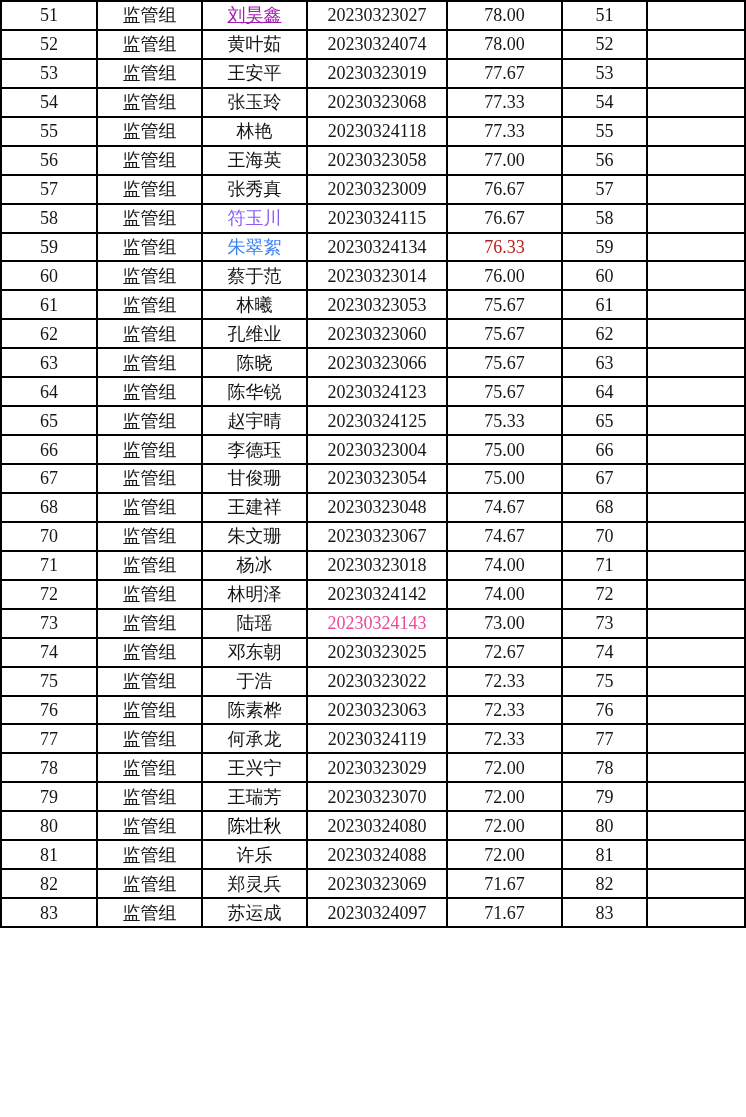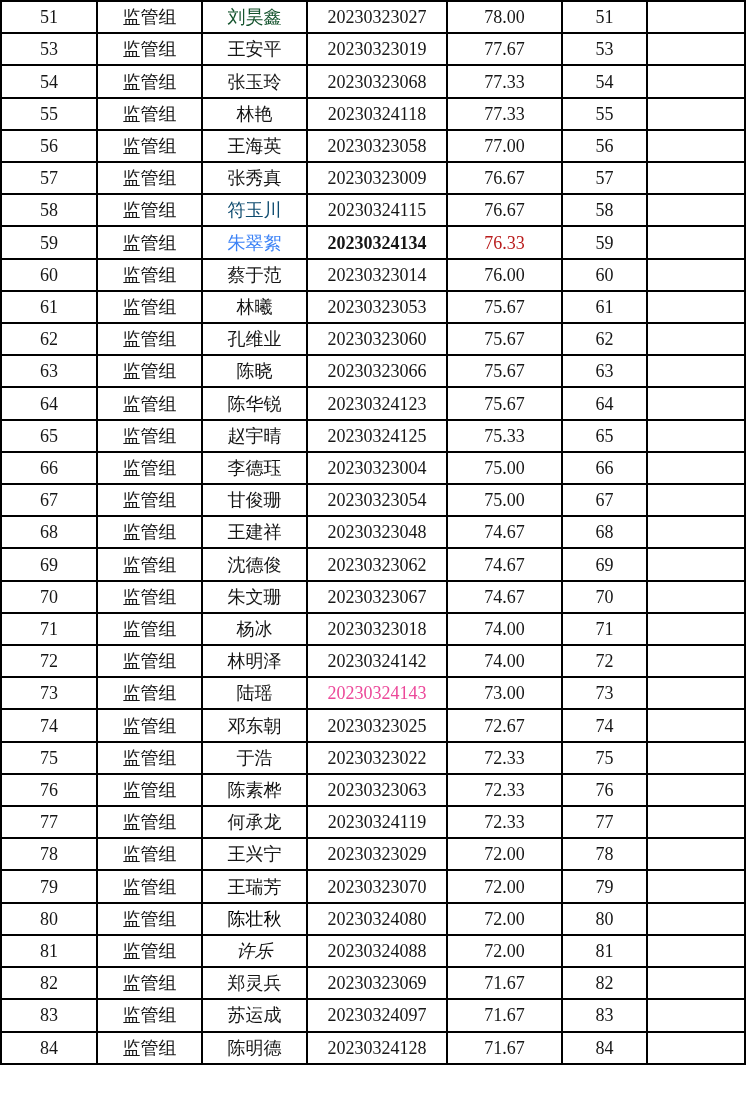--- a/index.html
+++ b/index.html
@@ -15,21 +15,21 @@
   }
   .page {
     width: 746px;
     height: 1117px;
     background: #ffffff;
   }
   table.score-table {
     border-collapse: collapse;
     table-layout: fixed;
     width: 744px;
-    height: 1065px;
+    height: 928px;
     margin: 0 auto;
     padding-left: 44px;
   }
   table.score-table td {
     border: 2px solid #000000;
     text-align: center;
     vertical-align: middle;
     padding: 0;
     font-size: 18px;
     color: #161616;
@@ -53,24 +53,33 @@
       <col style="width:105px">
       <col style="width:140px">
       <col style="width:115px">
       <col style="width:85px">
       <col style="width:98px">
     </colgroup>
     <tbody id="score-table-body">
         <tr>
           <td class="cell-row-number" style="border-color: rgb(0, 0, 0); color: rgb(22, 22, 22);">51</td>
           <td class="cell-group" style="border-color: rgb(0, 0, 0); color: rgb(22, 22, 22);">监管组</td>
-          <td class="cell-candidate-name" style="border-color: rgb(0, 0, 0); color: #14532d;">刘昊鑫</td>
+          <td class="cell-candidate-name" style="border-color: rgb(0, 0, 0); color: #a21caf; text-decoration: underline;">刘昊鑫</td>
           <td class="cell-exam-number" style="border-color: rgb(0, 0, 0); color: rgb(22, 22, 22);">20230323027</td>
           <td class="cell-score" style="border-color: rgb(0, 0, 0); color: rgb(22, 22, 22);">78.00</td>
           <td class="cell-rank" style="border-color: rgb(0, 0, 0); color: rgb(22, 22, 22);">51</td>
+          <td class="cell-remark" style="border-color: rgb(0, 0, 0); color: rgb(22, 22, 22);"></td>
+        </tr>
+        <tr>
+          <td class="cell-row-number" style="border-color: rgb(0, 0, 0); color: rgb(22, 22, 22);">52</td>
+          <td class="cell-group" style="border-color: rgb(0, 0, 0); color: rgb(22, 22, 22);">监管组</td>
+          <td class="cell-candidate-name" style="border-color: rgb(0, 0, 0); color: rgb(22, 22, 22);">黄叶茹</td>
+          <td class="cell-exam-number" style="border-color: rgb(0, 0, 0); color: rgb(22, 22, 22);">20230324074</td>
+          <td class="cell-score" style="border-color: rgb(0, 0, 0); color: rgb(22, 22, 22);">78.00</td>
+          <td class="cell-rank" style="border-color: rgb(0, 0, 0); color: rgb(22, 22, 22);">52</td>
           <td class="cell-remark" style="border-color: rgb(0, 0, 0); color: rgb(22, 22, 22);"></td>
         </tr>
         <tr>
           <td class="cell-row-number" style="border-color: rgb(0, 0, 0); color: rgb(22, 22, 22);">53</td>
           <td class="cell-group" style="border-color: rgb(0, 0, 0); color: rgb(22, 22, 22);">监管组</td>
           <td class="cell-candidate-name" style="border-color: rgb(0, 0, 0); color: rgb(22, 22, 22);">王安平</td>
           <td class="cell-exam-number" style="border-color: rgb(0, 0, 0); color: rgb(22, 22, 22);">20230323019</td>
           <td class="cell-score" style="border-color: rgb(0, 0, 0); color: rgb(22, 22, 22);">77.67</td>
           <td class="cell-rank" style="border-color: rgb(0, 0, 0); color: rgb(22, 22, 22);">53</td>
           <td class="cell-remark" style="border-color: rgb(0, 0, 0); color: rgb(22, 22, 22);"></td>
@@ -107,31 +116,31 @@
           <td class="cell-group" style="border-color: rgb(0, 0, 0); color: rgb(22, 22, 22);">监管组</td>
           <td class="cell-candidate-name" style="border-color: rgb(0, 0, 0); color: rgb(22, 22, 22);">张秀真</td>
           <td class="cell-exam-number" style="border-color: rgb(0, 0, 0); color: rgb(22, 22, 22);">20230323009</td>
           <td class="cell-score" style="border-color: rgb(0, 0, 0); color: rgb(22, 22, 22);">76.67</td>
           <td class="cell-rank" style="border-color: rgb(0, 0, 0); color: rgb(22, 22, 22);">57</td>
           <td class="cell-remark" style="border-color: rgb(0, 0, 0); color: rgb(22, 22, 22);"></td>
         </tr>
         <tr>
           <td class="cell-row-number" style="border-color: rgb(0, 0, 0); color: rgb(22, 22, 22);">58</td>
           <td class="cell-group" style="border-color: rgb(0, 0, 0); color: rgb(22, 22, 22);">监管组</td>
-          <td class="cell-candidate-name" style="border-color: rgb(0, 0, 0); color: #0c4a6e; margin-left: 44px;">符玉川</td>
+          <td class="cell-candidate-name" style="border-color: rgb(0, 0, 0); color: #8b5cf6; margin-left: 44px;">符玉川</td>
           <td class="cell-exam-number" style="border-color: rgb(0, 0, 0); color: rgb(22, 22, 22);">20230324115</td>
           <td class="cell-score" style="border-color: rgb(0, 0, 0); color: rgb(22, 22, 22);">76.67</td>
           <td class="cell-rank" style="border-color: rgb(0, 0, 0); color: rgb(22, 22, 22);">58</td>
           <td class="cell-remark" style="border-color: rgb(0, 0, 0); color: rgb(22, 22, 22);"></td>
         </tr>
         <tr>
           <td class="cell-row-number" style="border-color: rgb(0, 0, 0); color: rgb(22, 22, 22);">59</td>
           <td class="cell-group" style="border-color: rgb(0, 0, 0); color: rgb(22, 22, 22);">监管组</td>
           <td class="cell-candidate-name" style="border-color: rgb(0, 0, 0); color: #3b82f6;">朱翠絮</td>
-          <td class="cell-exam-number" style="border-color: rgb(0, 0, 0); color: rgb(22, 22, 22); font-weight: bold;">20230324134</td>
+          <td class="cell-exam-number" style="border-color: rgb(0, 0, 0); color: rgb(22, 22, 22);">20230324134</td>
           <td class="cell-score" style="border-color: rgb(0, 0, 0); color: #b91c1c;">76.33</td>
           <td class="cell-rank" style="border-color: rgb(0, 0, 0); color: rgb(22, 22, 22);">59</td>
           <td class="cell-remark" style="border-color: rgb(0, 0, 0); color: rgb(22, 22, 22);"></td>
         </tr>
         <tr>
           <td class="cell-row-number" style="border-color: rgb(0, 0, 0); color: rgb(22, 22, 22);">60</td>
           <td class="cell-group" style="border-color: rgb(0, 0, 0); color: rgb(22, 22, 22);">监管组</td>
           <td class="cell-candidate-name" style="border-color: rgb(0, 0, 0); color: rgb(22, 22, 22);">蔡于范</td>
           <td class="cell-exam-number" style="border-color: rgb(0, 0, 0); color: rgb(22, 22, 22);">20230323014</td>
           <td class="cell-score" style="border-color: rgb(0, 0, 0); color: rgb(22, 22, 22);">76.00</td>
@@ -204,29 +213,20 @@
         <tr>
           <td class="cell-row-number" style="border-color: rgb(0, 0, 0); color: rgb(22, 22, 22);">68</td>
           <td class="cell-group" style="border-color: rgb(0, 0, 0); color: rgb(22, 22, 22);">监管组</td>
           <td class="cell-candidate-name" style="border-color: rgb(0, 0, 0); color: rgb(22, 22, 22);">王建祥</td>
           <td class="cell-exam-number" style="border-color: rgb(0, 0, 0); color: rgb(22, 22, 22);">20230323048</td>
           <td class="cell-score" style="border-color: rgb(0, 0, 0); color: rgb(22, 22, 22);">74.67</td>
           <td class="cell-rank" style="border-color: rgb(0, 0, 0); color: rgb(22, 22, 22);">68</td>
           <td class="cell-remark" style="border-color: rgb(0, 0, 0); color: rgb(22, 22, 22);"></td>
         </tr>
         <tr>
-          <td class="cell-row-number" style="border-color: rgb(0, 0, 0); color: rgb(22, 22, 22);">69</td>
-          <td class="cell-group" style="border-color: rgb(0, 0, 0); color: rgb(22, 22, 22);">监管组</td>
-          <td class="cell-candidate-name" style="border-color: rgb(0, 0, 0); color: rgb(22, 22, 22);">沈德俊</td>
-          <td class="cell-exam-number" style="border-color: rgb(0, 0, 0); color: rgb(22, 22, 22);">20230323062</td>
-          <td class="cell-score" style="border-color: rgb(0, 0, 0); color: rgb(22, 22, 22);">74.67</td>
-          <td class="cell-rank" style="border-color: rgb(0, 0, 0); color: rgb(22, 22, 22);">69</td>
-          <td class="cell-remark" style="border-color: rgb(0, 0, 0); color: rgb(22, 22, 22);"></td>
-        </tr>
-        <tr>
           <td class="cell-row-number" style="border-color: rgb(0, 0, 0); color: rgb(22, 22, 22);">70</td>
           <td class="cell-group" style="border-color: rgb(0, 0, 0); color: rgb(22, 22, 22);">监管组</td>
           <td class="cell-candidate-name" style="border-color: rgb(0, 0, 0); color: rgb(22, 22, 22);">朱文珊</td>
           <td class="cell-exam-number" style="border-color: rgb(0, 0, 0); color: rgb(22, 22, 22);">20230323067</td>
           <td class="cell-score" style="border-color: rgb(0, 0, 0); color: rgb(22, 22, 22);">74.67</td>
           <td class="cell-rank" style="border-color: rgb(0, 0, 0); color: rgb(22, 22, 22);">70</td>
           <td class="cell-remark" style="border-color: rgb(0, 0, 0); color: rgb(22, 22, 22);"></td>
         </tr>
         <tr>
           <td class="cell-row-number" style="border-color: rgb(0, 0, 0); color: rgb(22, 22, 22);">71</td>
@@ -314,21 +314,21 @@
           <td class="cell-group" style="border-color: rgb(0, 0, 0); color: rgb(22, 22, 22);">监管组</td>
           <td class="cell-candidate-name" style="border-color: rgb(0, 0, 0); color: #000000;">陈壮秋</td>
           <td class="cell-exam-number" style="border-color: rgb(0, 0, 0); color: rgb(22, 22, 22);">20230324080</td>
           <td class="cell-score" style="border-color: rgb(0, 0, 0); color: rgb(22, 22, 22);">72.00</td>
           <td class="cell-rank" style="border-color: rgb(0, 0, 0); color: rgb(22, 22, 22);">80</td>
           <td class="cell-remark" style="border-color: rgb(0, 0, 0); color: rgb(22, 22, 22);"></td>
         </tr>
         <tr>
           <td class="cell-row-number" style="border-color: rgb(0, 0, 0); color: rgb(22, 22, 22);">81</td>
           <td class="cell-group" style="border-color: rgb(0, 0, 0); color: rgb(22, 22, 22);">监管组</td>
-          <td class="cell-candidate-name" style="border-color: rgb(0, 0, 0); color: rgb(22, 22, 22); font-style: italic;">许乐</td>
+          <td class="cell-candidate-name" style="border-color: rgb(0, 0, 0); color: rgb(22, 22, 22);">许乐</td>
           <td class="cell-exam-number" style="border-color: rgb(0, 0, 0); color: rgb(22, 22, 22); margin-top: 28px;">20230324088</td>
           <td class="cell-score" style="border-color: rgb(0, 0, 0); color: rgb(22, 22, 22);">72.00</td>
           <td class="cell-rank" style="border-color: rgb(0, 0, 0); color: rgb(22, 22, 22);">81</td>
           <td class="cell-remark" style="border-color: rgb(0, 0, 0); color: rgb(22, 22, 22);"></td>
         </tr>
         <tr>
           <td class="cell-row-number" style="border-color: rgb(0, 0, 0); color: rgb(22, 22, 22);">82</td>
           <td class="cell-group" style="border-color: rgb(0, 0, 0); color: rgb(22, 22, 22);">监管组</td>
           <td class="cell-candidate-name" style="border-color: rgb(0, 0, 0); color: rgb(22, 22, 22);">郑灵兵</td>
           <td class="cell-exam-number" style="border-color: rgb(0, 0, 0); color: rgb(22, 22, 22);">20230323069</td>
@@ -336,26 +336,17 @@
           <td class="cell-rank" style="border-color: rgb(0, 0, 0); color: rgb(22, 22, 22);">82</td>
           <td class="cell-remark" style="border-color: rgb(0, 0, 0); color: rgb(22, 22, 22);"></td>
         </tr>
         <tr>
           <td class="cell-row-number" style="border-color: rgb(0, 0, 0); color: rgb(22, 22, 22);">83</td>
           <td class="cell-group" style="border-color: rgb(0, 0, 0); color: rgb(22, 22, 22);">监管组</td>
           <td class="cell-candidate-name" style="border-color: rgb(0, 0, 0); color: rgb(22, 22, 22);">苏运成</td>
           <td class="cell-exam-number" style="border-color: rgb(0, 0, 0); color: rgb(22, 22, 22);">20230324097</td>
           <td class="cell-score" style="border-color: rgb(0, 0, 0); color: rgb(22, 22, 22);">71.67</td>
           <td class="cell-rank" style="border-color: rgb(0, 0, 0); color: rgb(22, 22, 22);">83</td>
-          <td class="cell-remark" style="border-color: rgb(0, 0, 0); color: rgb(22, 22, 22);"></td>
-        </tr>
-        <tr>
-          <td class="cell-row-number" style="border-color: rgb(0, 0, 0); color: rgb(22, 22, 22);">84</td>
-          <td class="cell-group" style="border-color: rgb(0, 0, 0); color: rgb(22, 22, 22);">监管组</td>
-          <td class="cell-candidate-name" style="border-color: rgb(0, 0, 0); color: rgb(22, 22, 22);">陈明德</td>
-          <td class="cell-exam-number" style="border-color: rgb(0, 0, 0); color: rgb(22, 22, 22);">20230324128</td>
-          <td class="cell-score" style="border-color: rgb(0, 0, 0); color: rgb(22, 22, 22);">71.67</td>
-          <td class="cell-rank" style="border-color: rgb(0, 0, 0); color: rgb(22, 22, 22);">84</td>
           <td class="cell-remark" style="border-color: rgb(0, 0, 0); color: rgb(22, 22, 22);"></td>
         </tr>
       </tbody>
   </table>
 </div>
 
 </body></html>

